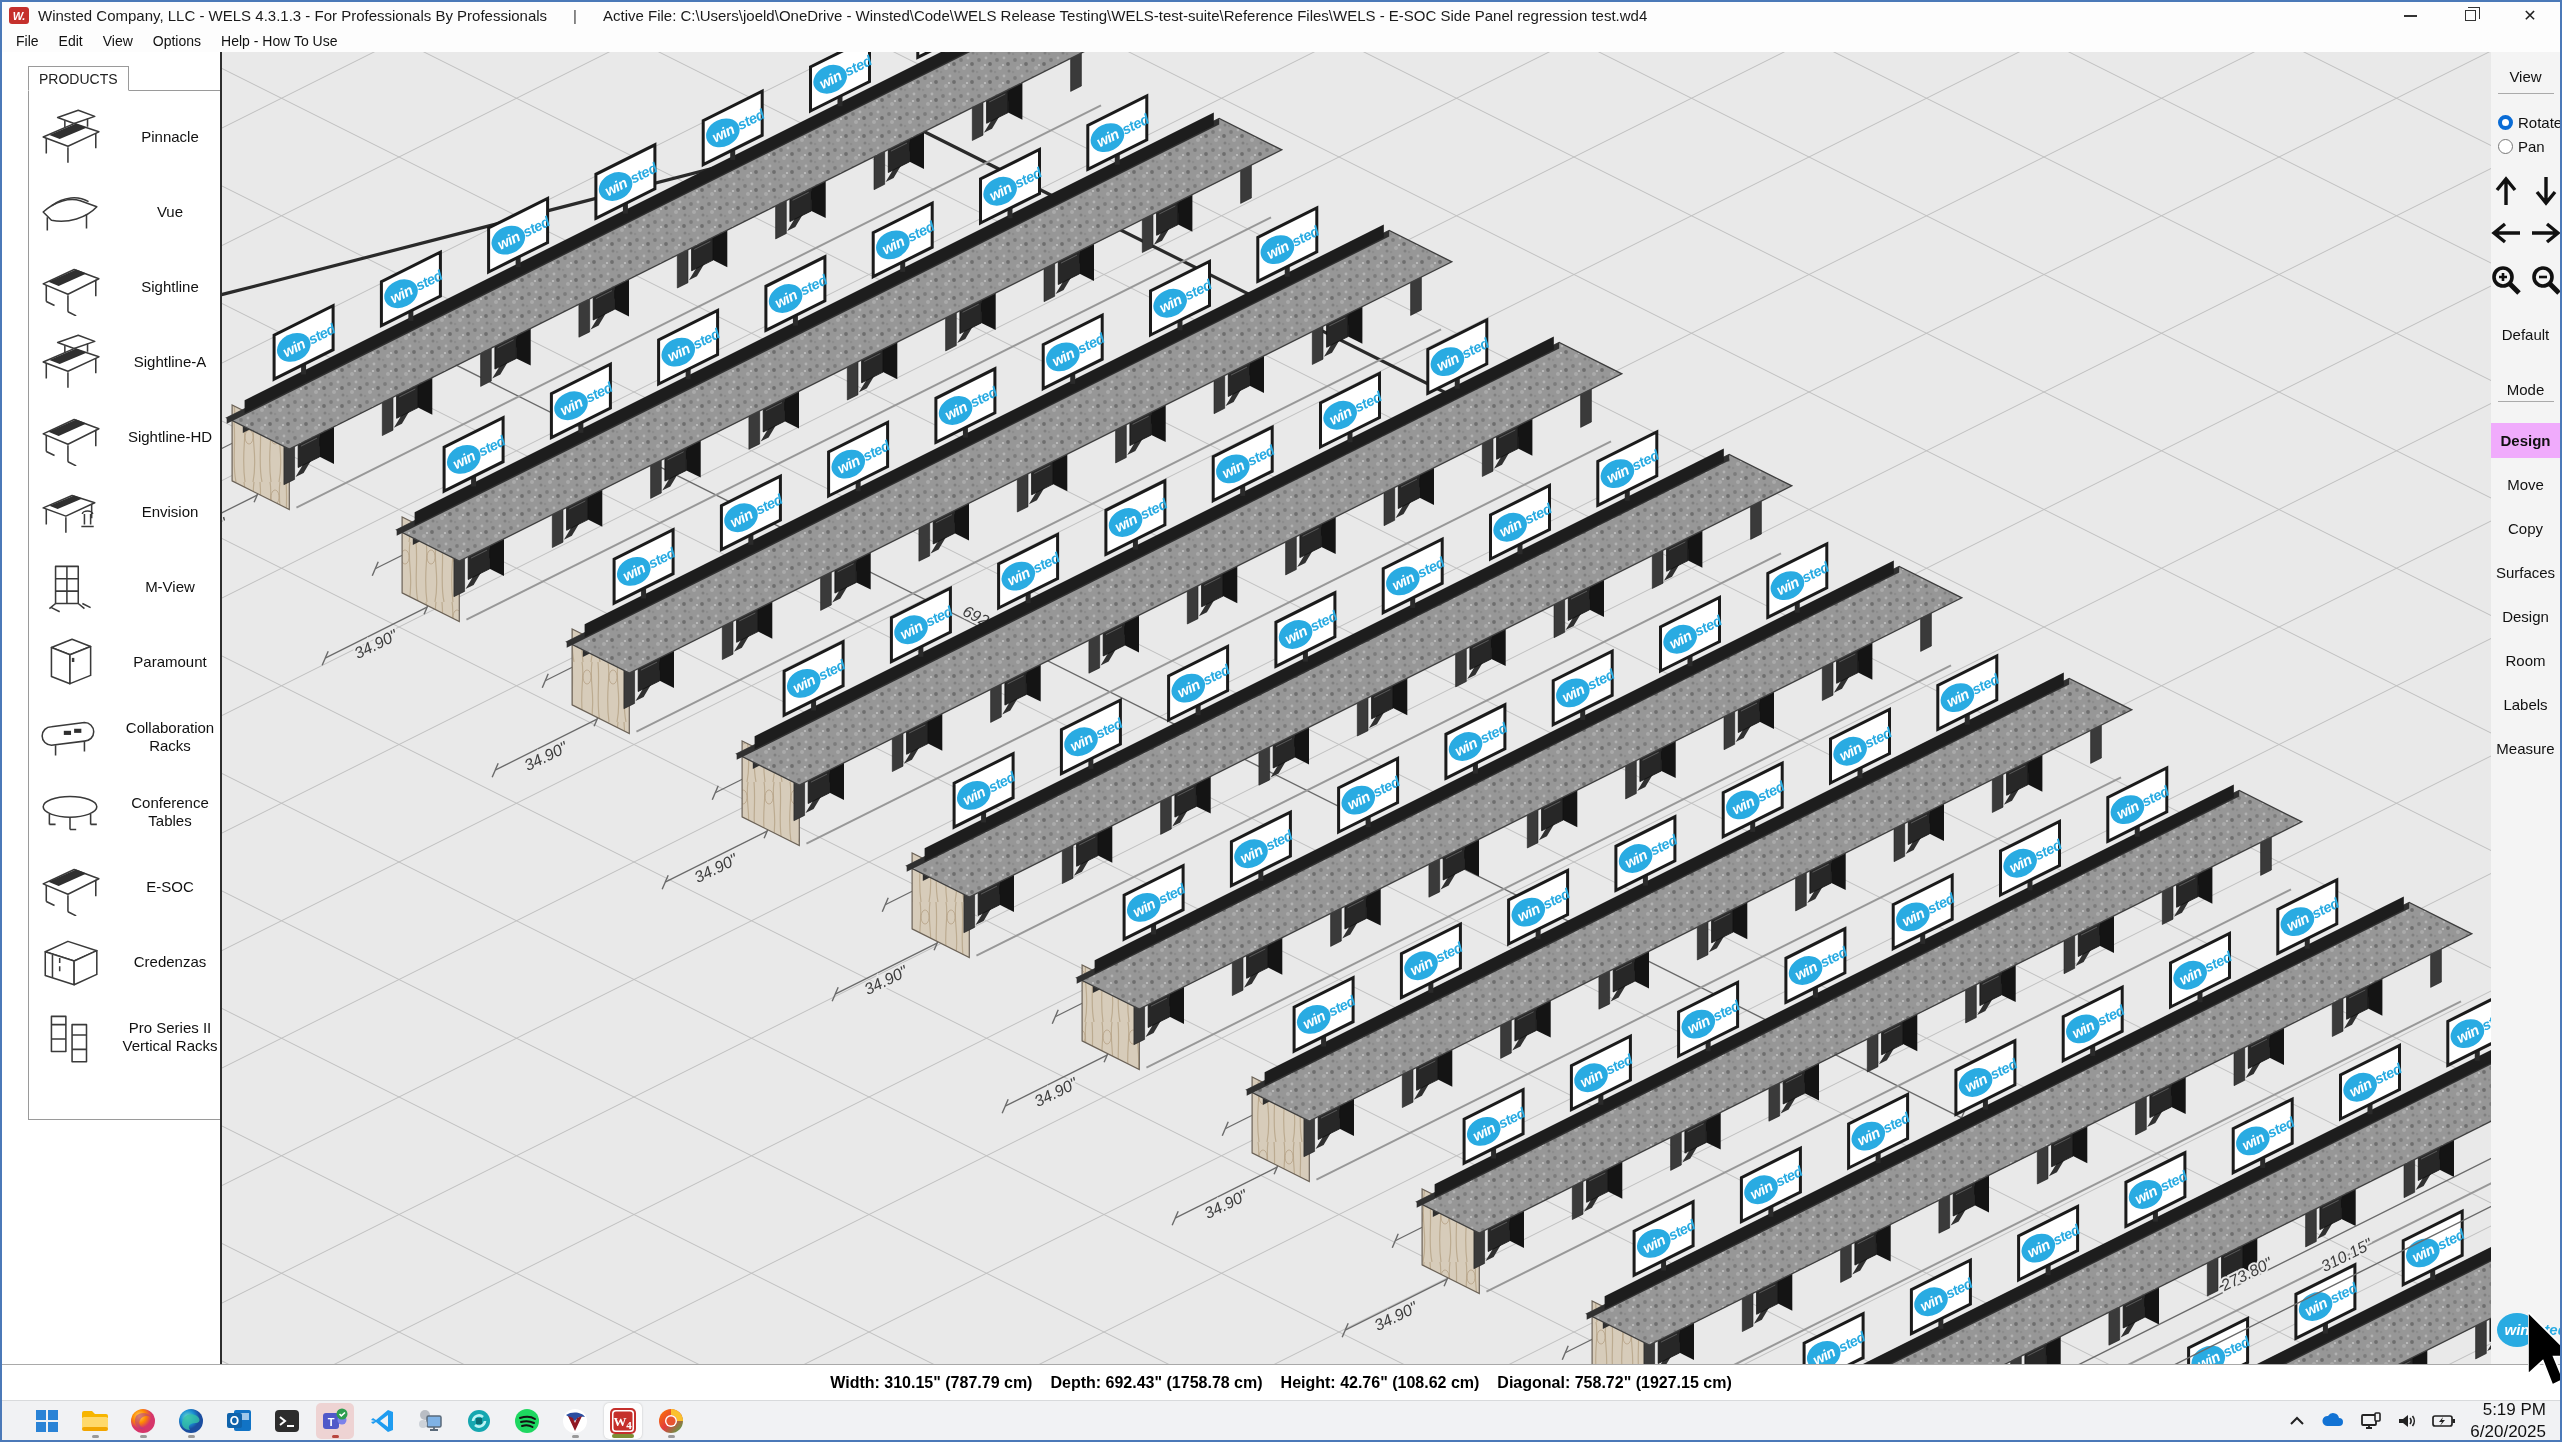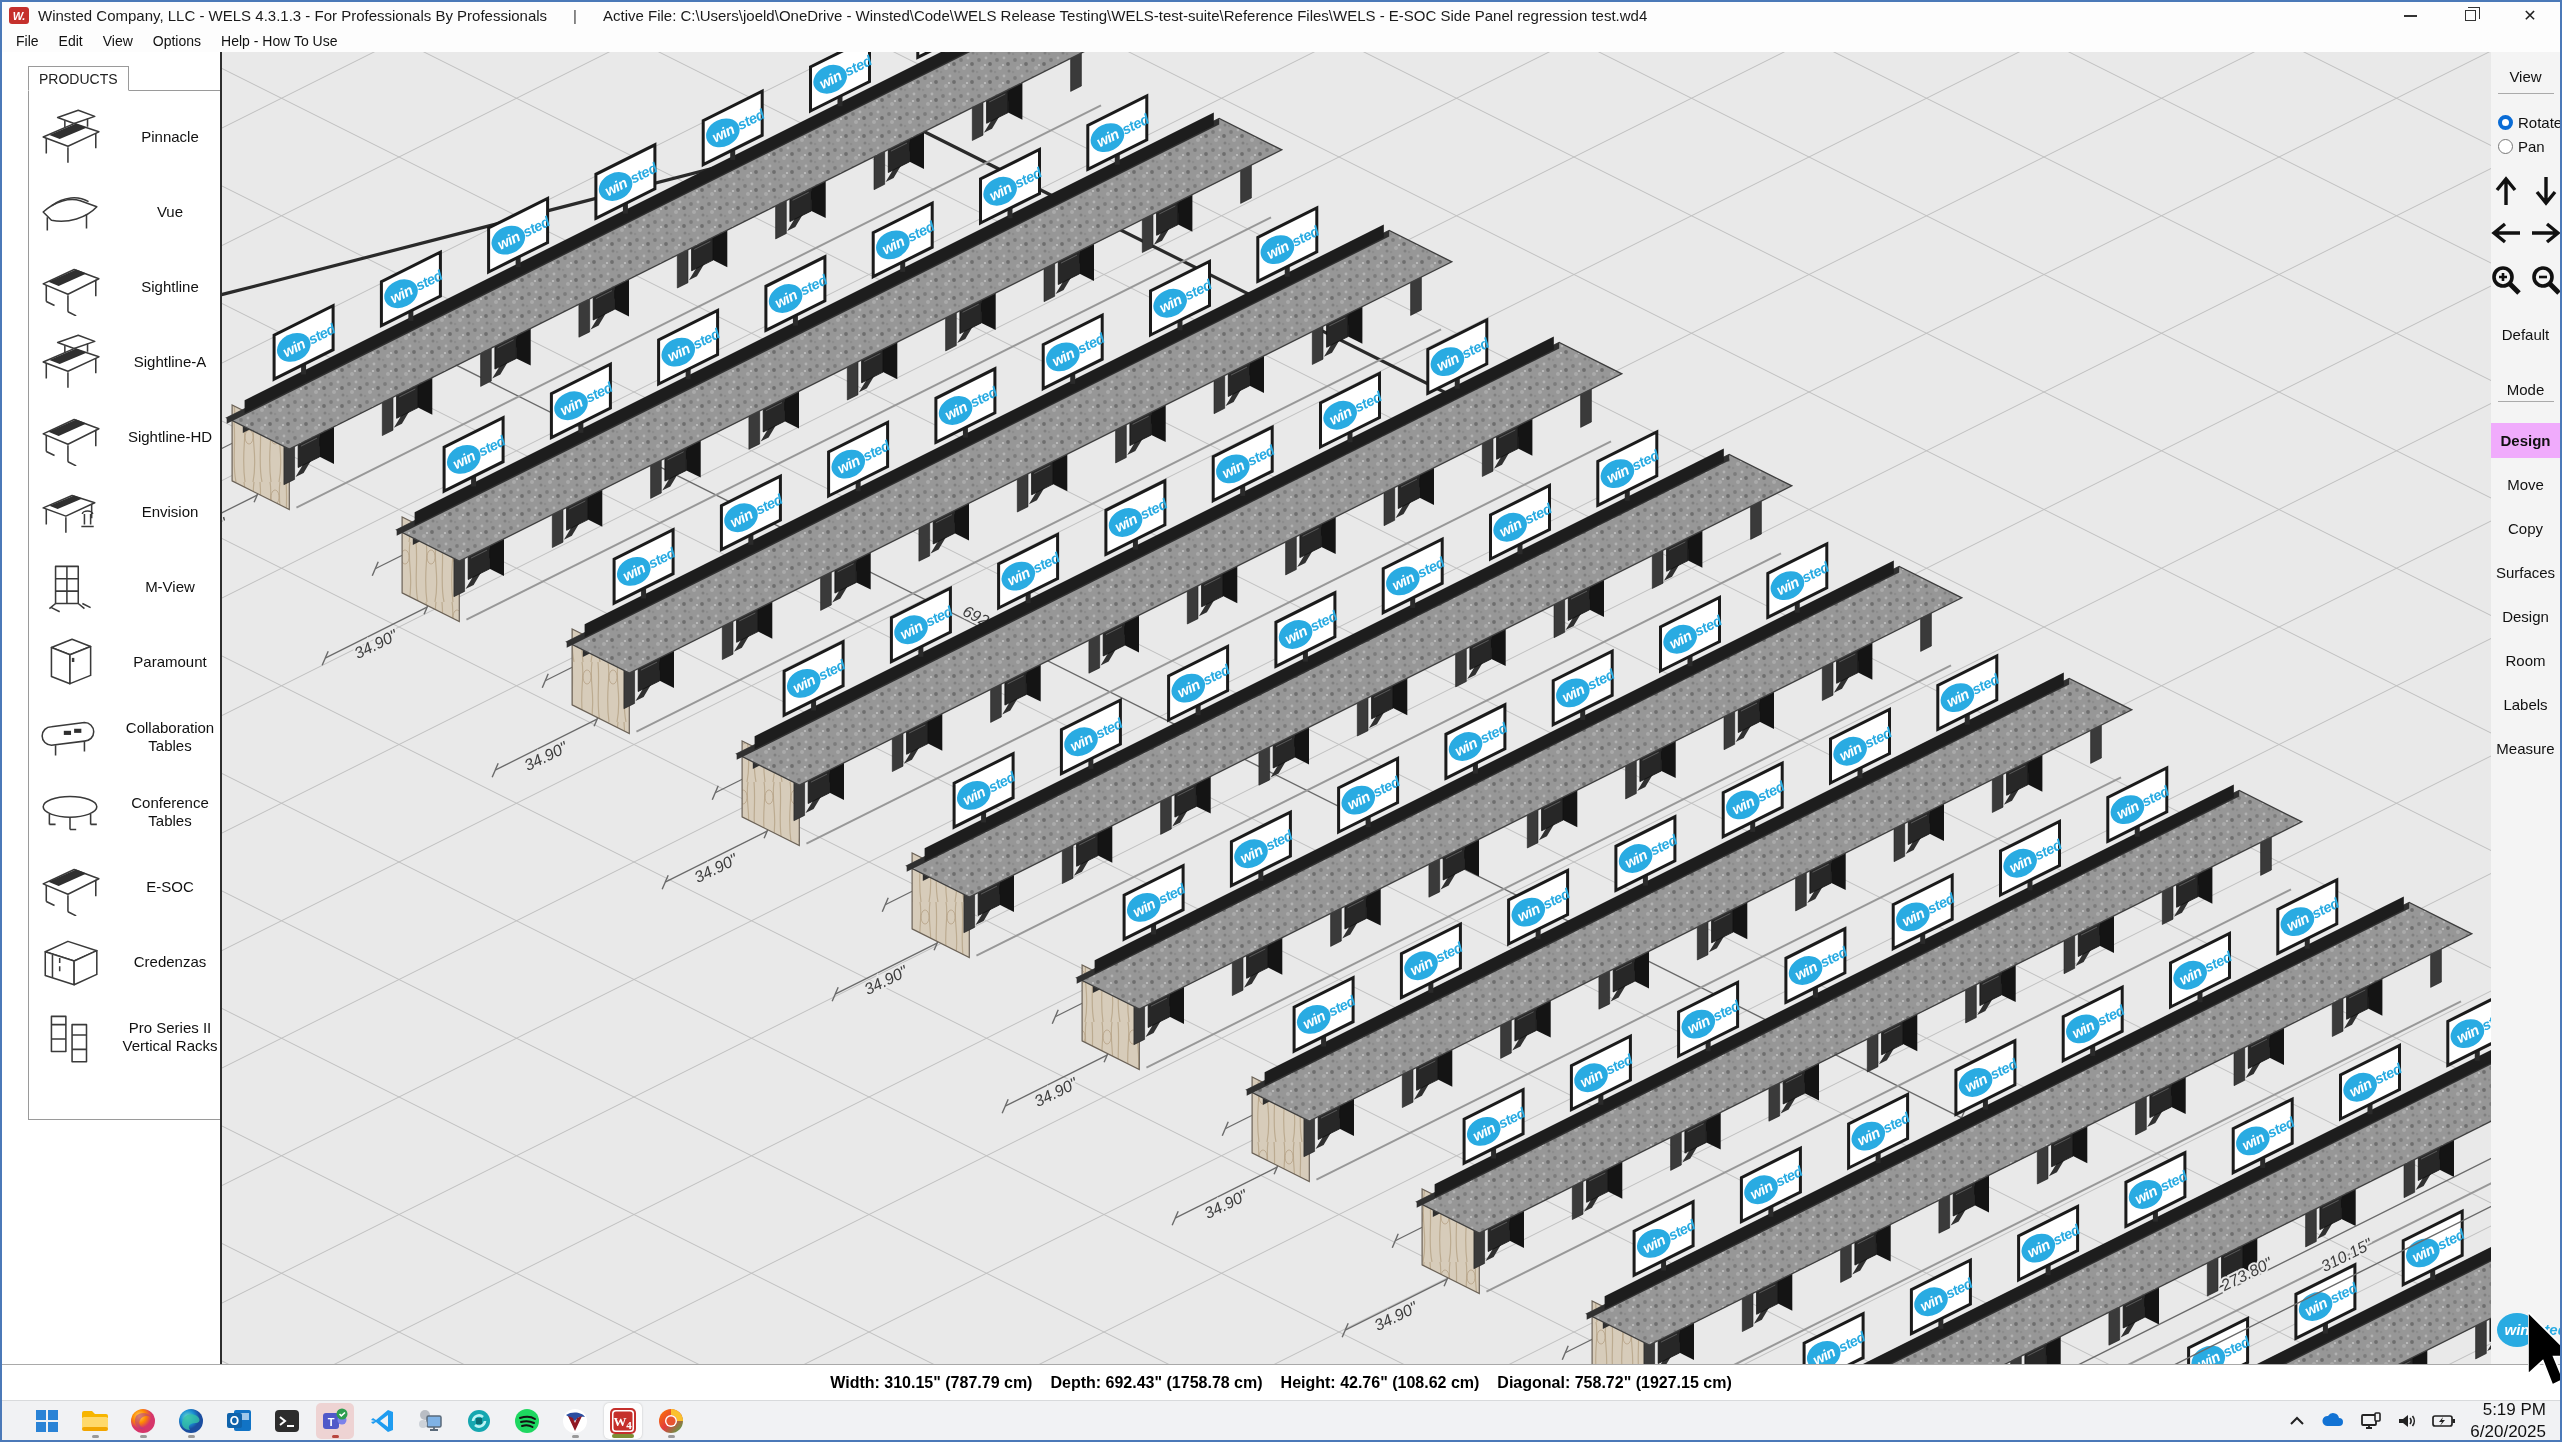--- a/index.html
+++ b/index.html
@@ -225,21 +225,21 @@
           <div class="prod-icon">
             <svg width="66" height="58" viewBox="0 0 64 56">
               <g stroke="#3a3a3a" stroke-width="1.5" stroke-linejoin="round" fill="none">
                 <path d="M14 18 L46 14 a9 9 0 0 1 0 18 L14 36 a9 9 0 0 1 0 -18 Z" fill="#fff"></path>
                 <rect x="26" y="22" width="7" height="4" fill="#2f2f2f" stroke="none"></rect>
                 <rect x="36" y="20" width="7" height="4" fill="#2f2f2f" stroke="none"></rect>
                 <path d="M18 36 v10 M46 32 v10"></path>
               </g>
             </svg>
           </div>
-          <div class="prod-label">Collaboration Tables</div>
+          <div class="prod-label">Collaboration Racks</div>
         </div>
         <div class="prod-item">
           <div class="prod-icon">
             <svg width="66" height="58" viewBox="0 0 64 56">
               <g stroke="#3a3a3a" stroke-width="1.5" stroke-linejoin="round" fill="none">
                 <ellipse cx="32" cy="23" rx="26" ry="10" fill="#fff"></ellipse>
                 <path d="M12 30 v10 M32 33 v12 M52 30 v10 M12 40 h6 M32 45 h6 M52 40 h6"></path>
               </g>
             </svg>
           </div>

